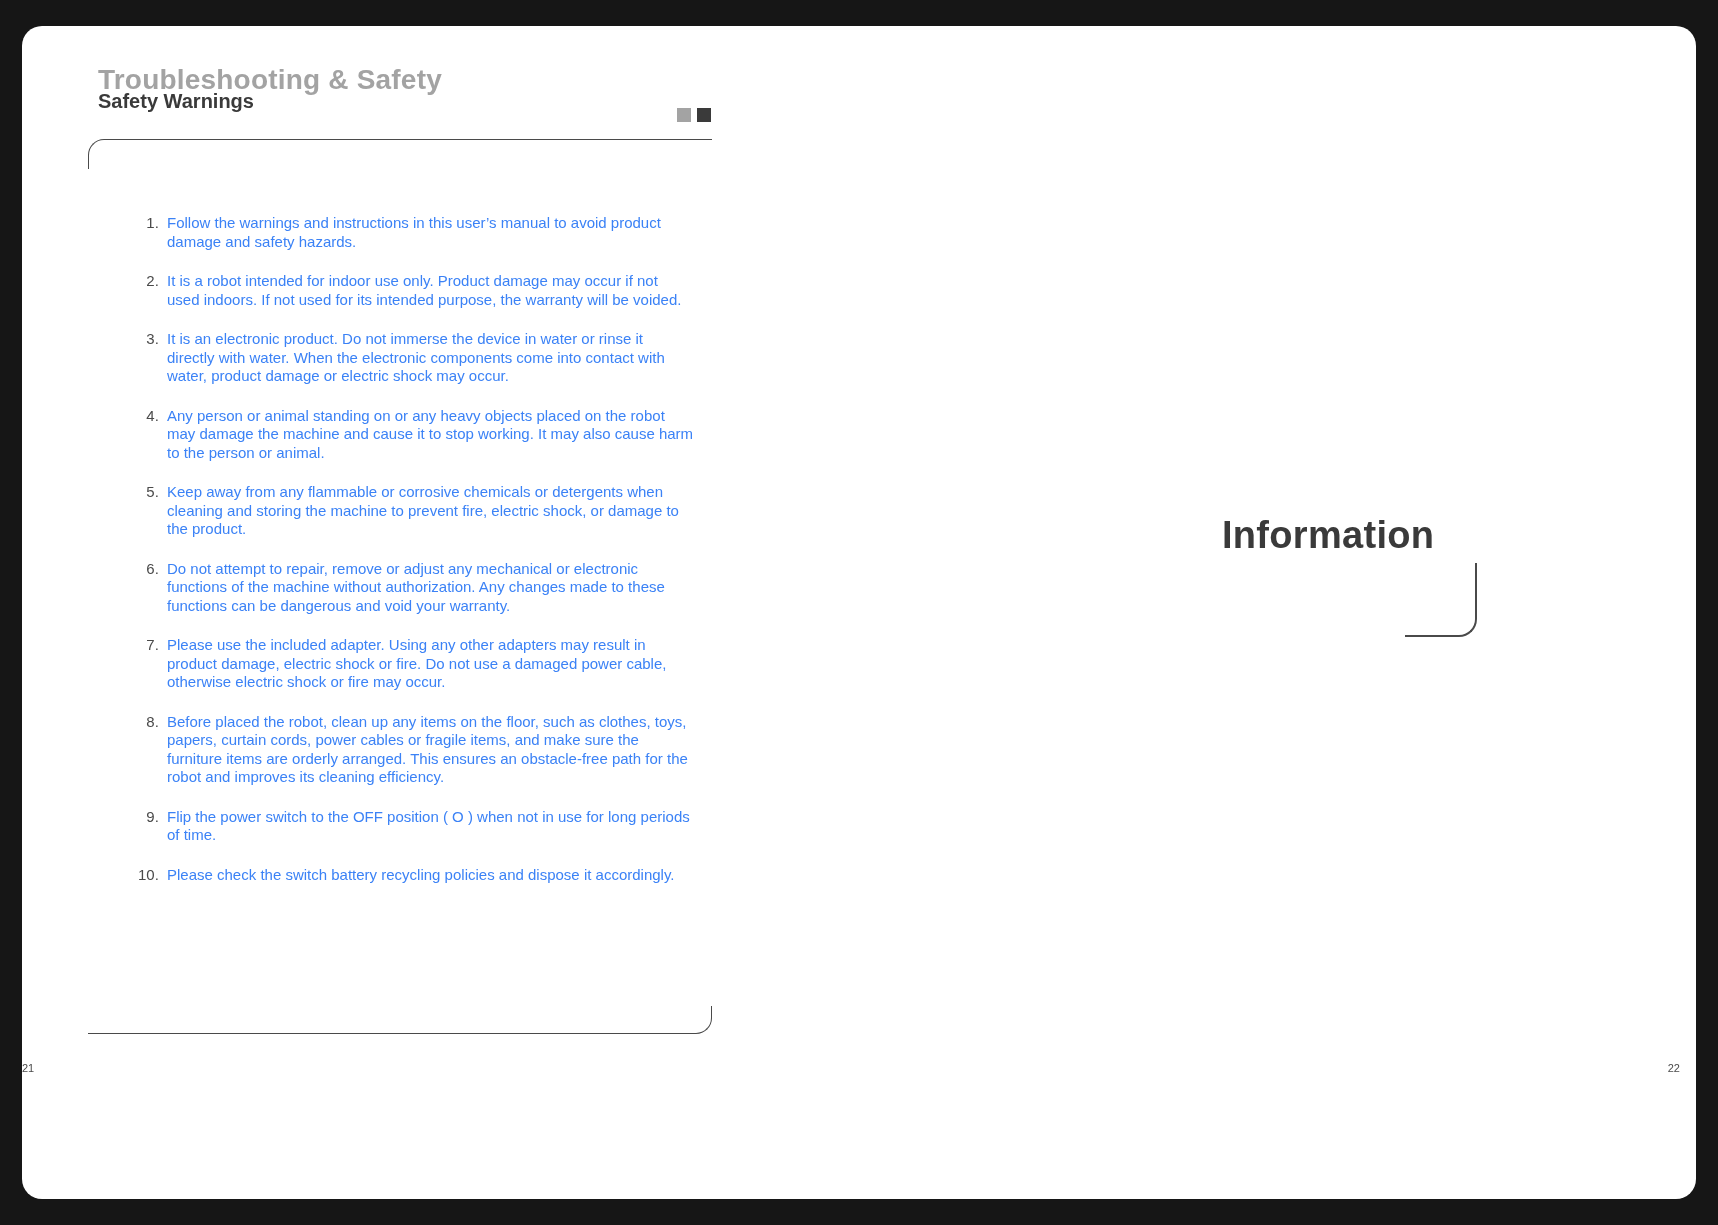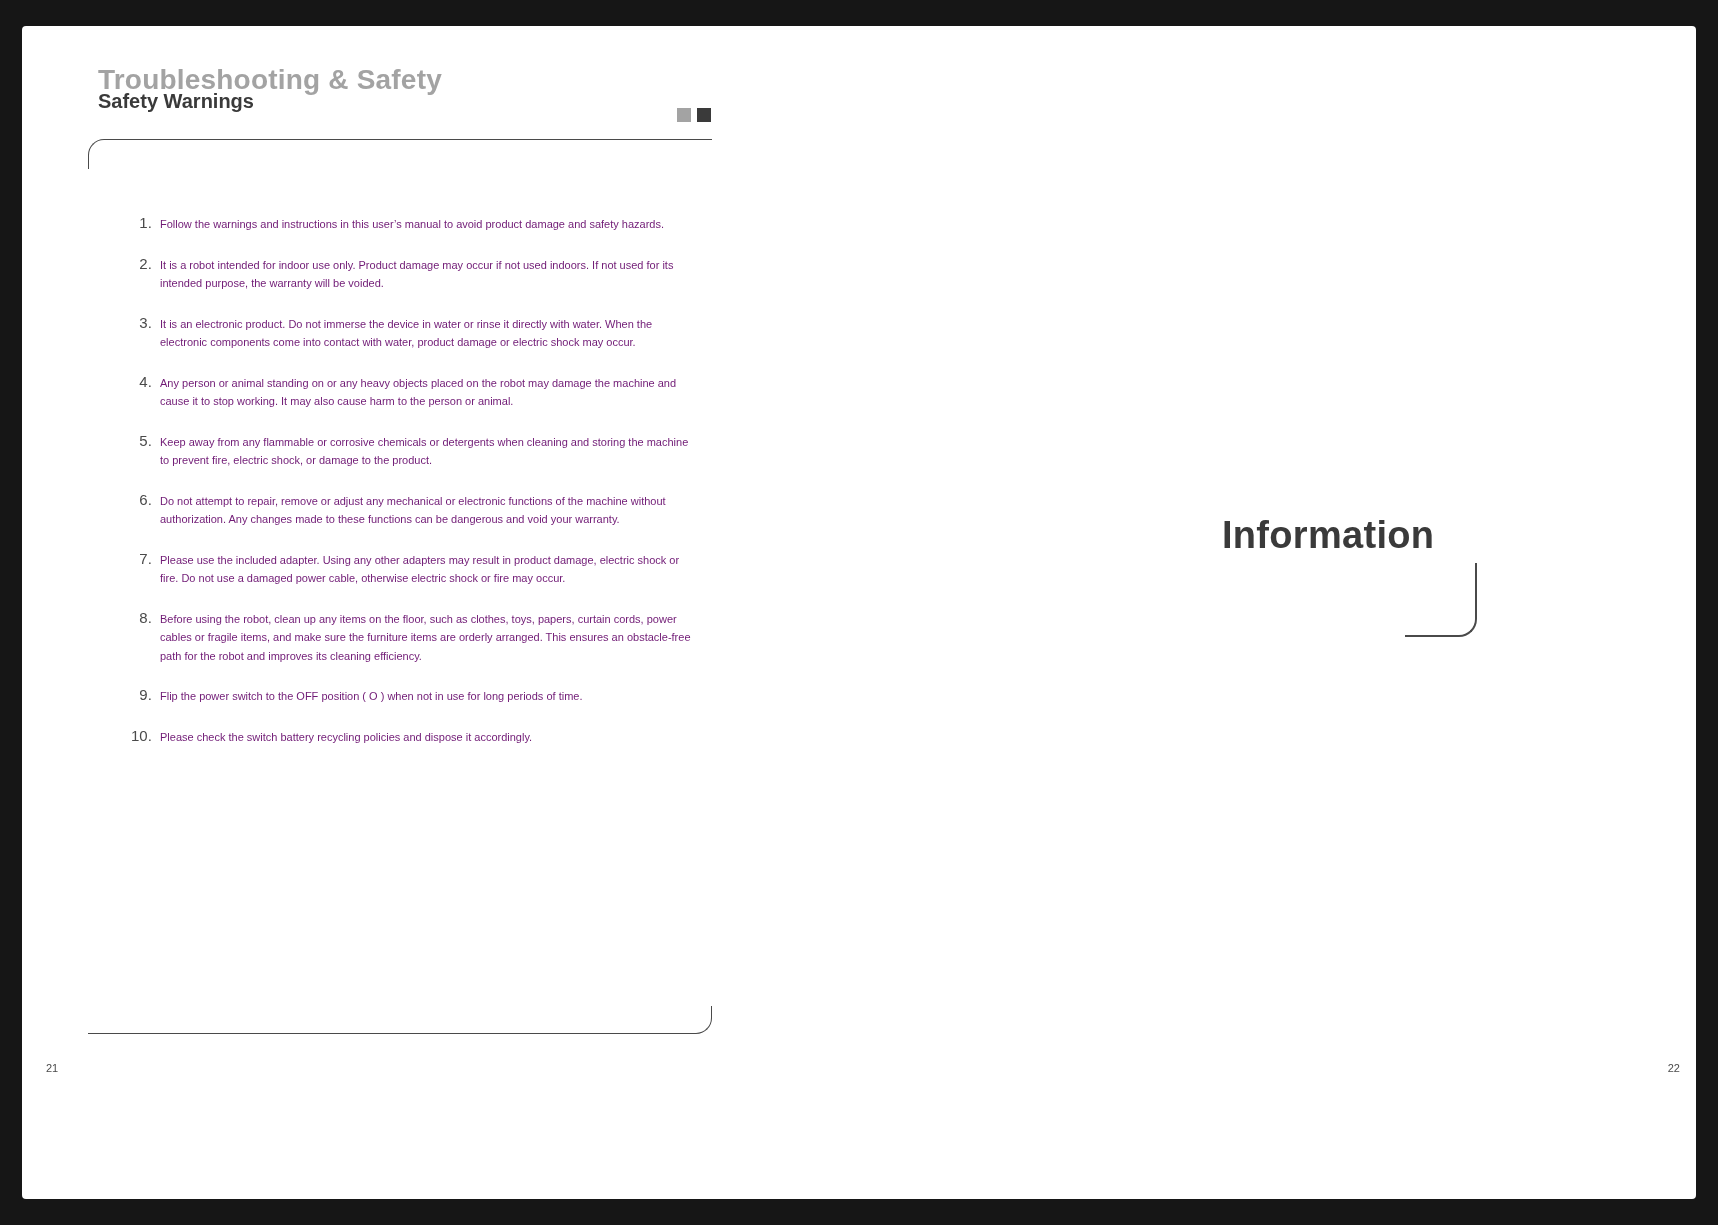--- a/index.html
+++ b/index.html
@@ -16,21 +16,21 @@
     overflow: hidden;
   }
 
   .sheet {
     position: absolute;
     left: 22px;
     top: 26px;
     right: 22px;
     bottom: 26px;
     background: #ffffff;
-    border-radius: 4px;
+    border-radius: 20px;
   }
 
   
 
   .doc-title {
     position: absolute;
     left: 76px;
     top: 38px;
     font-size: 28px;
     font-weight: 700;
@@ -85,25 +85,26 @@
   .warnings-list {
     position: absolute;
     left: 104px;
     top: 188px;
     width: 568px;
     list-style: decimal;
     padding-left: 30px;
   }
 
   .warnings-list li {
-    font-size: 11px;
+    font-size: 15px;
     line-height: 18.5px;
-    color: #701a75;
+    color: #3b82f6;
     margin-bottom: 21px;
     padding-left: 4px;
+    margin-left: 7px;
   }
 
   .warnings-list li::marker {
     color: #4a4a4a;
     font-size: 15px;
   }
 
   .page-number {
     position: absolute;
     font-size: 11px;
@@ -154,30 +155,30 @@
   <div class="bracket-top"></div>
 
   <ol class="warnings-list">
       <li>Follow the warnings and instructions in this user’s manual to avoid product damage and safety hazards.</li>
       <li>It is a robot intended for indoor use only. Product damage may occur if not used indoors. If not used for its intended purpose, the warranty will be voided.</li>
       <li>It is an electronic product. Do not immerse the device in water or rinse it directly with water. When the electronic components come into contact with water, product damage or electric shock may occur.</li>
       <li>Any person or animal standing on or any heavy objects placed on the robot may damage the machine and cause it to stop working. It may also cause harm to the person or animal.</li>
       <li>Keep away from any flammable or corrosive chemicals or detergents when cleaning and storing the machine to prevent fire, electric shock, or damage to the product.</li>
       <li>Do not attempt to repair, remove or adjust any mechanical or electronic functions of the machine without authorization. Any changes made to these functions can be dangerous and void your warranty.</li>
       <li>Please use the included adapter. Using any other adapters may result in product damage, electric shock or fire. Do not use a damaged power cable, otherwise electric shock or fire may occur.</li>
-      <li>Before using the robot, clean up any items on the floor, such as clothes, toys, papers, curtain cords, power cables or fragile items, and make sure the furniture items are orderly arranged. This ensures an obstacle-free path for the robot and improves its cleaning efficiency.</li>
+      <li>Before placed the robot, clean up any items on the floor, such as clothes, toys, papers, curtain cords, power cables or fragile items, and make sure the furniture items are orderly arranged. This ensures an obstacle-free path for the robot and improves its cleaning efficiency.</li>
       <li>Flip the power switch to the OFF position ( O ) when not in use for long periods of time.</li>
       <li>Please check the switch battery recycling policies and dispose it accordingly.</li>
     </ol>
 
   <div class="bracket-bottom"></div>
 
   <div class="warranty-heading">
     <div>Information</div>
   </div>
 
   <div class="warranty-bracket"></div>
 
 </div>
 
-<span class="page-number left" style="bottom: 140px; position: absolute; left: 46px; top: 1062px;">21</span>
+<span class="page-number left" style="bottom: 140px; position: absolute; left: 22px; top: 1062px;">21</span>
 
 <span class="page-number right" style="inset: 1062px 38px 140px auto; position: absolute; text-align: center;">22</span>
 
 </body></html>

